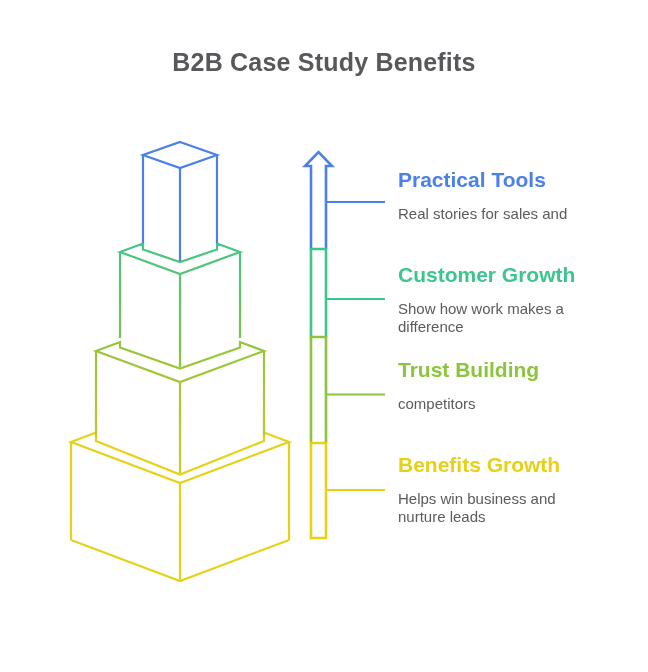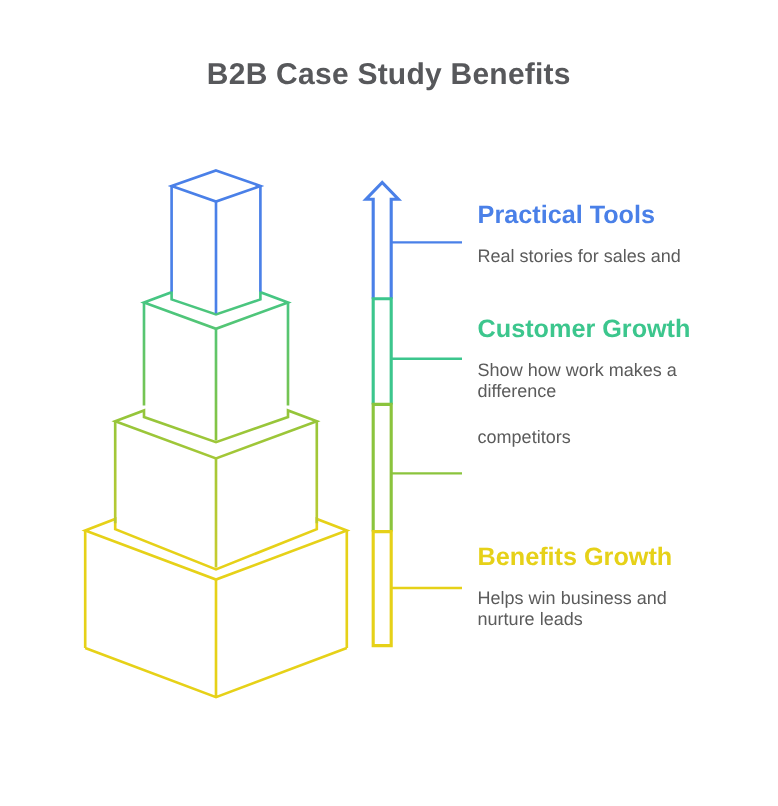--- a/index.html
+++ b/index.html
@@ -99,20 +99,21 @@
 
   <div class="section" style="top:261px">
     <h3 class="hl-green">Customer Growth</h3>
     <div class="body">
       <div>Show how work makes a</div>
       <div>difference</div>
     </div>
   </div>
 
   <div class="section" style="top:356px">
+    <h3 class="hl-olive">Trust Building</h3>
     <div class="body">
       <div>competitors</div>
     </div>
   </div>
 
   <div class="section" style="top:451px">
     <h3 class="hl-yellow">Benefits Growth</h3>
     <div class="body">
       <div>Helps win business and</div>
       <div>nurture leads</div>

